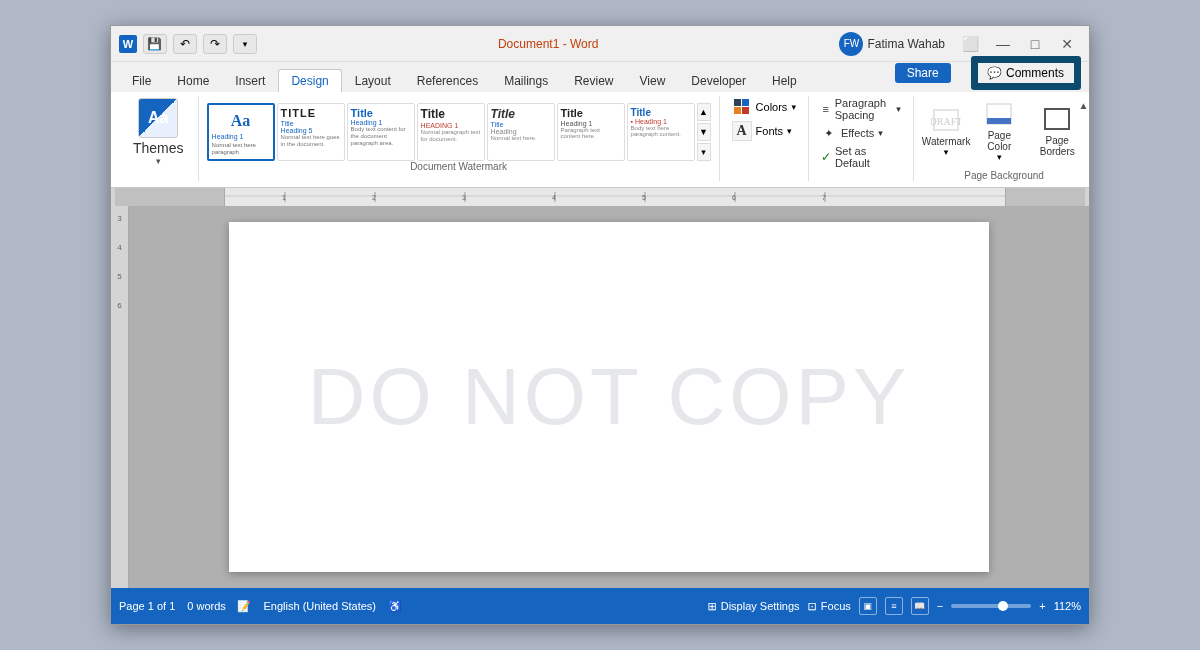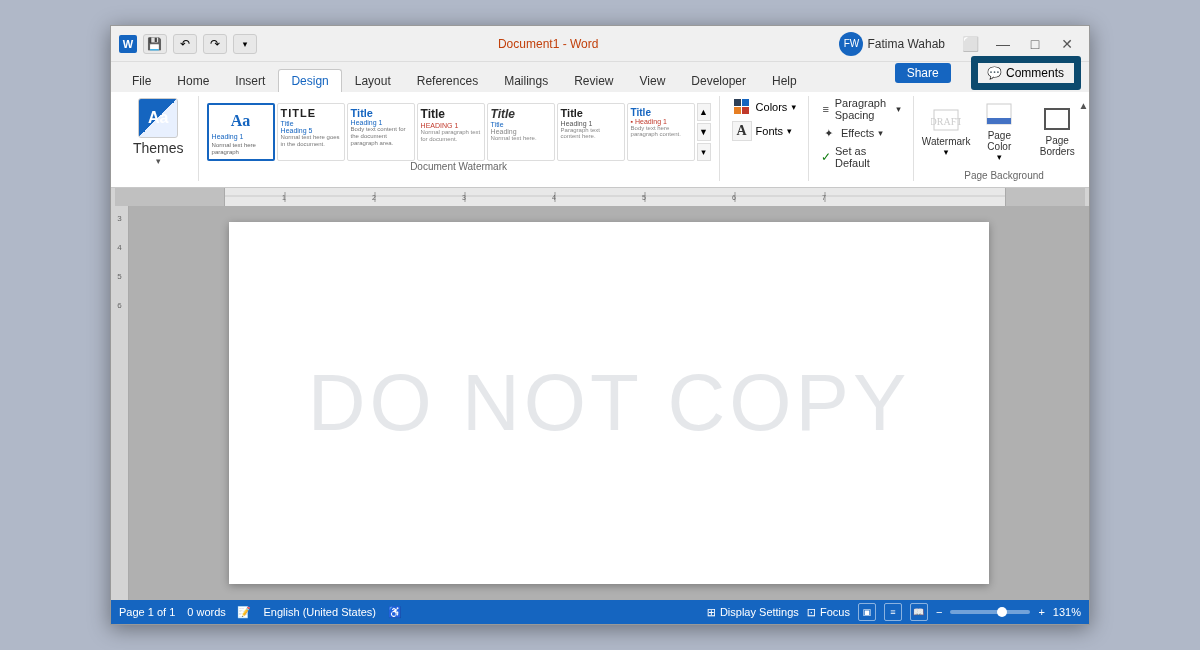--- a/index.html
+++ b/index.html
@@ -341,21 +341,21 @@
       color: rgba(180,185,195,0.35);
       text-align: center;
       pointer-events: none;
       user-select: none;
       letter-spacing: 4px;
       line-height: 1.1;
     }
     
     .status-bar {
       background: #1565c0;
-      height: 24px;
+      height: 36px;
       display: flex;
       align-items: center;
       padding: 0 8px;
       gap: 12px;
       flex-shrink: 0;
     }
     .status-item {
       font-size: 11px;
       color: white;
       display: flex; align-items: center; gap: 4px;
@@ -645,16 +645,16 @@
         <span>Focus</span>
       </div>
       <div class="view-btn">▣</div>
       <div class="view-btn">≡</div>
       <div class="view-btn">📖</div>
       <div class="status-item">−</div>
       <div class="zoom-slider">
         <div class="zoom-thumb"></div>
       </div>
       <div class="status-item">+</div>
-      <div class="status-item">131%</div>
+      <div class="status-item">112%</div>
     </div>
   </div>
 </div>
 
 </body></html>

